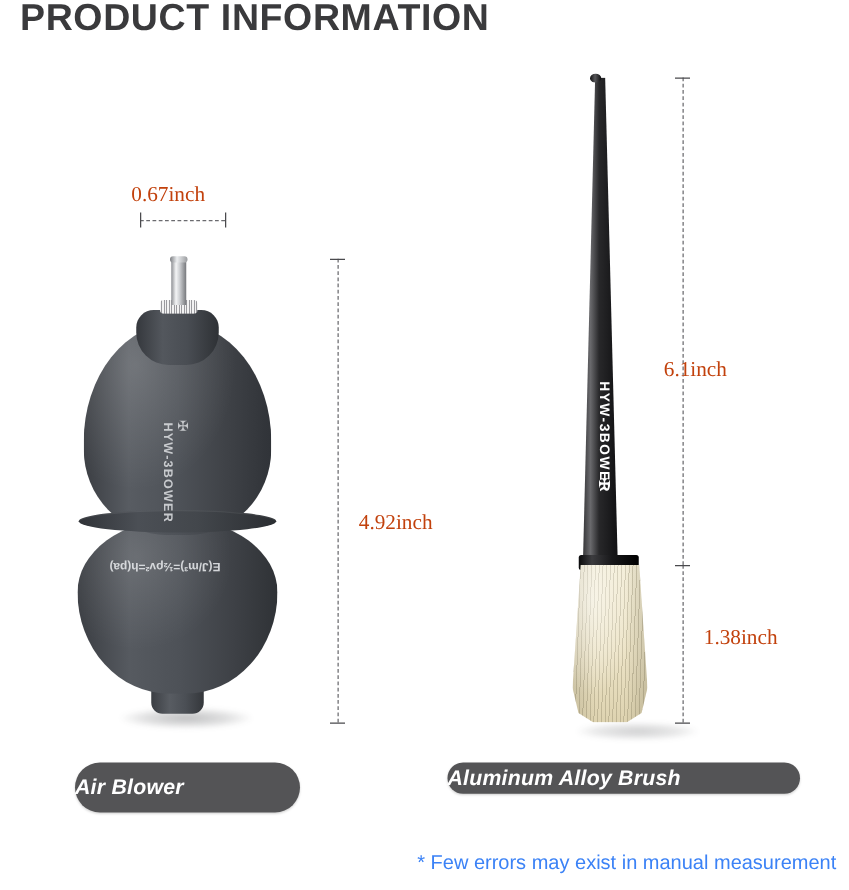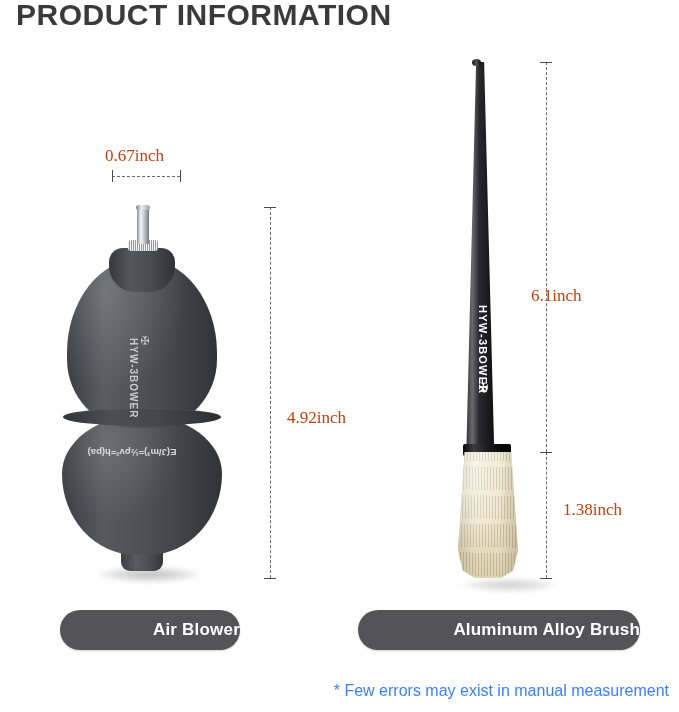--- a/index.html
+++ b/index.html
@@ -35,22 +35,22 @@
     position:absolute;height:0;border-top:1.5px solid #4a4a4d;
   }
   .cap-v{ 
     position:absolute;width:0;border-left:1.5px solid #4a4a4d;
   }
 
   
   .pill{
     position:absolute;
     background:#545456;border-radius:22px;
-    display:flex;align-items:center;justify-content:flex-end;
-    color:#ffffff;font-weight:700;font-size:17px;
+    display:flex;align-items:center;justify-content:flex-start;
+    color:#ffffff;font-weight:700;font-style:italic;font-size:17px;
     letter-spacing:0.2px;
     box-shadow:0 1px 2px rgba(0,0,0,.18);
   }
 
   
   #footnote{
     position:absolute;right:10px;bottom:12px;
     font-size:16px;color:#3b82f6;white-space:nowrap;
   }
 
@@ -249,19 +249,19 @@
 
   <div class="dash-v" style="left:546px;top:452px;height:126px;"></div>
   <div class="cap-h" style="left:540px;top:452px;width:12px;"></div>
   <div class="cap-h" style="left:540px;top:578px;width:12px;"></div>
   <div class="dim-label" style="left:563px;top:500px;">1.38inch</div>
 
   <div class="pill" style="left:60px;top:610px;width:180px;height:40px;">
     <span>Air Blower</span>
   </div>
 
-  <div class="pill" style="left:358px;top:610px;width:282px;height:40px;">
+  <div class="pill" style="left:358px;top:610px;width:282px;height:25px;">
     <span>Aluminum Alloy Brush</span>
   </div>
 
   <div id="footnote">* Few errors may exist in manual measurement</div>
 
 </div>
 
 </body></html>

